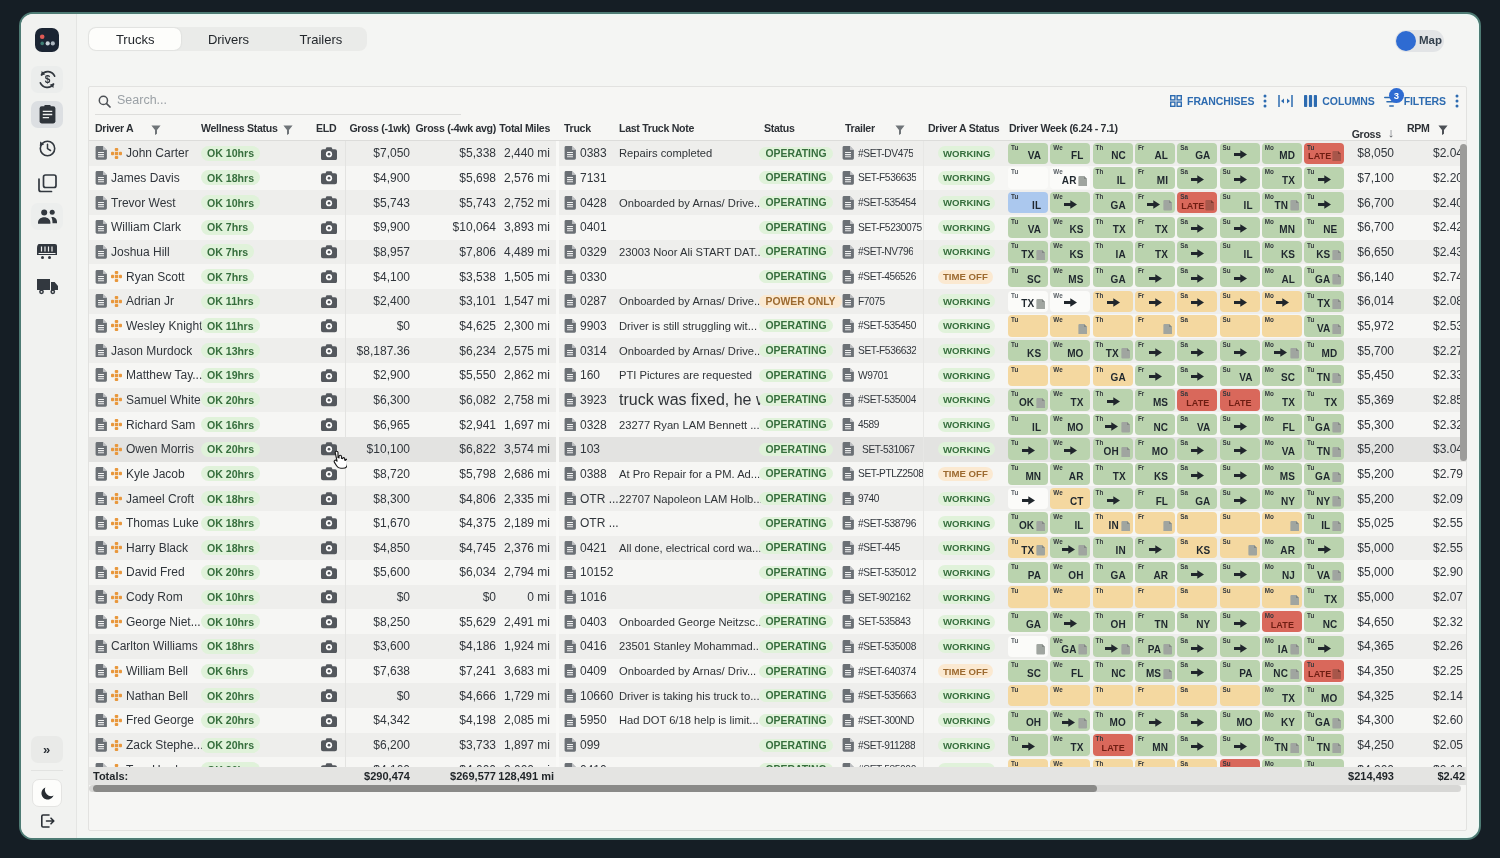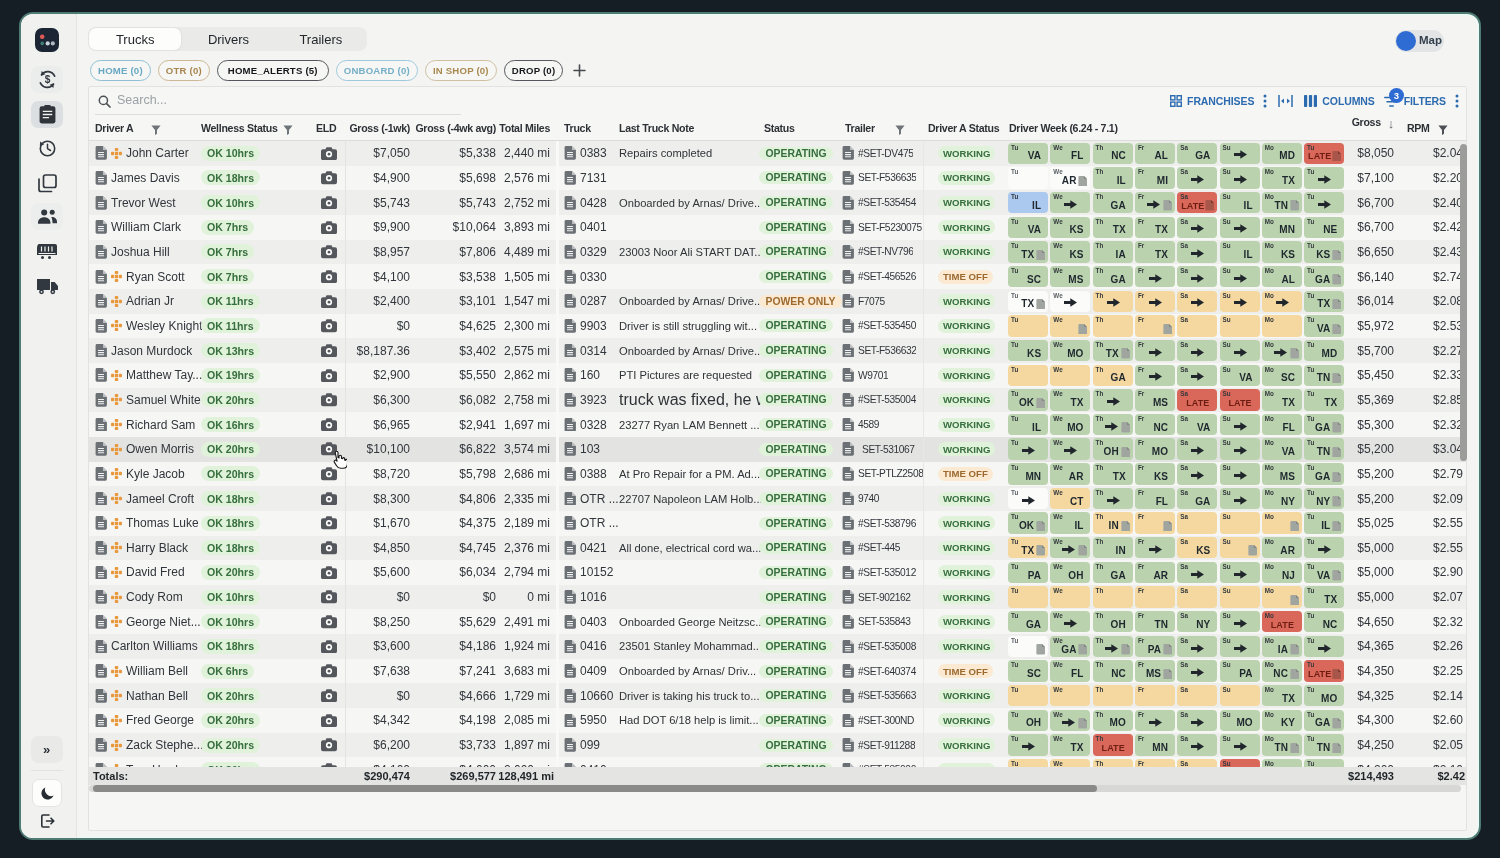--- a/index.html
+++ b/index.html
@@ -160,31 +160,20 @@
     </div>
   <div id="tabs">
     <div class="tab sel">Trucks</div>
       <div class="tab">Drivers</div>
       <div class="tab">Trailers</div>
   </div>
   <div id="maptoggle">
       <div class="knob"></div>
       <div class="lbl">Map</div>
     </div>
-  <div id="chips">
-      <div class="chip" style="border:1px solid #8fc0d6;color:#69a8c2">HOME (0)</div>
-      <div class="chip" style="border:1px solid #cdb896;color:#a8854f">OTR (0)</div>
-      <div class="chip" style="border:1.4px solid #53575b;color:#141619;padding:0 10px">HOME_ALERTS (5)</div>
-      <div class="chip" style="border:1px solid #9fc9dd;color:#74aec7">ONBOARD (0)</div>
-      <div class="chip" style="border:1px solid #cfc0a0;color:#a8884f">IN SHOP (0)</div>
-      <div class="chip" style="border:1.4px solid #55585c;color:#17191c">DROP (0)</div>
-      <svg width="13" height="13" viewBox="0 0 13 13" style="margin-left:3px">
-        <path d="M6.5 1v11M1 6.5h11" stroke="#46494d" stroke-width="1.6" stroke-linecap="round"></path>
-      </svg>
-    </div>
   <div id="card">
     <div id="searchwrap">
         <div style="position:absolute;left:3px;top:8px">
           <svg width="13" height="13" viewBox="0 0 13 13">
             <circle cx="5.4" cy="5.4" r="4.1" stroke="#4d5156" stroke-width="1.5" fill="none"></circle>
             <path d="M8.6 8.6 12 12" stroke="#4d5156" stroke-width="1.7" stroke-linecap="round"></path>
           </svg>
         </div>
         <div class="stext">Search...</div>
       </div>
@@ -253,21 +242,21 @@
         <div style="position:absolute;left:475px;width:55px;top:0;height:24px;display:flex;align-items:center;">Truck</div>
         <div style="position:absolute;left:530px;width:143px;top:0;height:24px;display:flex;align-items:center;">Last Truck Note</div>
         <div style="position:absolute;left:675px;width:83px;top:0;height:24px;display:flex;align-items:center;">Status</div>
         <div style="position:absolute;left:756px;width:85px;top:0;height:24px;display:flex;align-items:center;">Trailer<span style="margin-left:20px;margin-top:3px">
             <svg width="10" height="10" viewBox="0 0 12 12">
               <path fill="#6f7478" d="M0.5 0.5h11L7.2 6v4.6L4.8 12V6z"></path>
             </svg>
           </span></div>
         <div style="position:absolute;left:839px;width:82px;top:0;height:24px;display:flex;align-items:center;">Driver A Status</div>
         <div style="position:absolute;left:920px;width:340px;top:0;height:24px;display:flex;align-items:center;">Driver Week (6.24 - 7.1)</div>
-        <div style="position:absolute;left:1247px;width:58px;top:0;height:24px;display:flex;align-items:flex-start;justify-content:flex-end;">Gross<span style="margin-left:7px;font-weight:normal;font-size:13px;color:#5f6368">↓</span></div>
+        <div style="position:absolute;left:1247px;width:58px;top:0;height:24px;display:flex;align-items:flex-end;justify-content:flex-end;">Gross<span style="margin-left:7px;font-weight:normal;font-size:13px;color:#5f6368">↓</span></div>
         <div style="position:absolute;left:1318px;width:72px;top:0;height:24px;display:flex;align-items:center;">RPM<span style="margin-left:8px;margin-top:3px">
             <svg width="10" height="10" viewBox="0 0 12 12">
               <path fill="#4d5156" d="M0.5 0.5h11L7.2 6v4.6L4.8 12V6z"></path>
             </svg>
           </span></div>
       </div>
     <div id="rows">
         <div class="row odd">
           <div class="cell" style="left:6px;width:108px;gap:4px">
             <span style="flex:none">
@@ -1177,21 +1166,21 @@
             <span class="pill g" style="font-size:10.6px;padding:1.5px 6px">OK 13hrs</span>
           </div>
           <div class="cell" style="left:222px;width:35px;justify-content:center">
             <svg width="16" height="13.44" viewBox="0 0 16 13">
               <path fill="#54585d" d="M5.5 0h5l1 2H14a2 2 0 0 1 2 2v7a2 2 0 0 1-2 2H2a2 2 0 0 1-2-2V4a2 2 0 0 1 2-2h2.5z"></path>
               <circle cx="8" cy="7" r="3.1" fill="#fff"></circle>
               <circle cx="8" cy="7" r="1.4" fill="#54585d"></circle>
             </svg>
           </div>
           <div class="cell num" style="left:257px;width:64px">$8,187.36</div>
-          <div class="cell num" style="left:327px;width:80px">$3,402</div>
+          <div class="cell num" style="left:327px;width:80px">$6,234</div>
           <div class="cell num" style="left:403px;width:58px">2,575 mi</div>
           <div class="cell" style="left:475px;width:55px;gap:4px">
             <span style="flex:none">
               <svg width="12" height="13.799999999999999" viewBox="0 0 12 14">
                 <path fill="#6b7075" d="M2 0h6l4 4v8.5a1.5 1.5 0 0 1-1.5 1.5h-8.5a1.5 1.5 0 0 1-1.5-1.5v-11A1.5 1.5 0 0 1 2 0z"></path>
                 <path fill="#fff" opacity=".9" d="M3 6h6v1.1H3zM3 8.2h6v1.1H3zM3 10.4h6v1.1H3z"></path>
                 <path fill="#fff" opacity=".55" d="M8 0l4 4H8z"></path>
               </svg>
             </span>
             <span class="ell" style="max-width:42px">0314</span>

